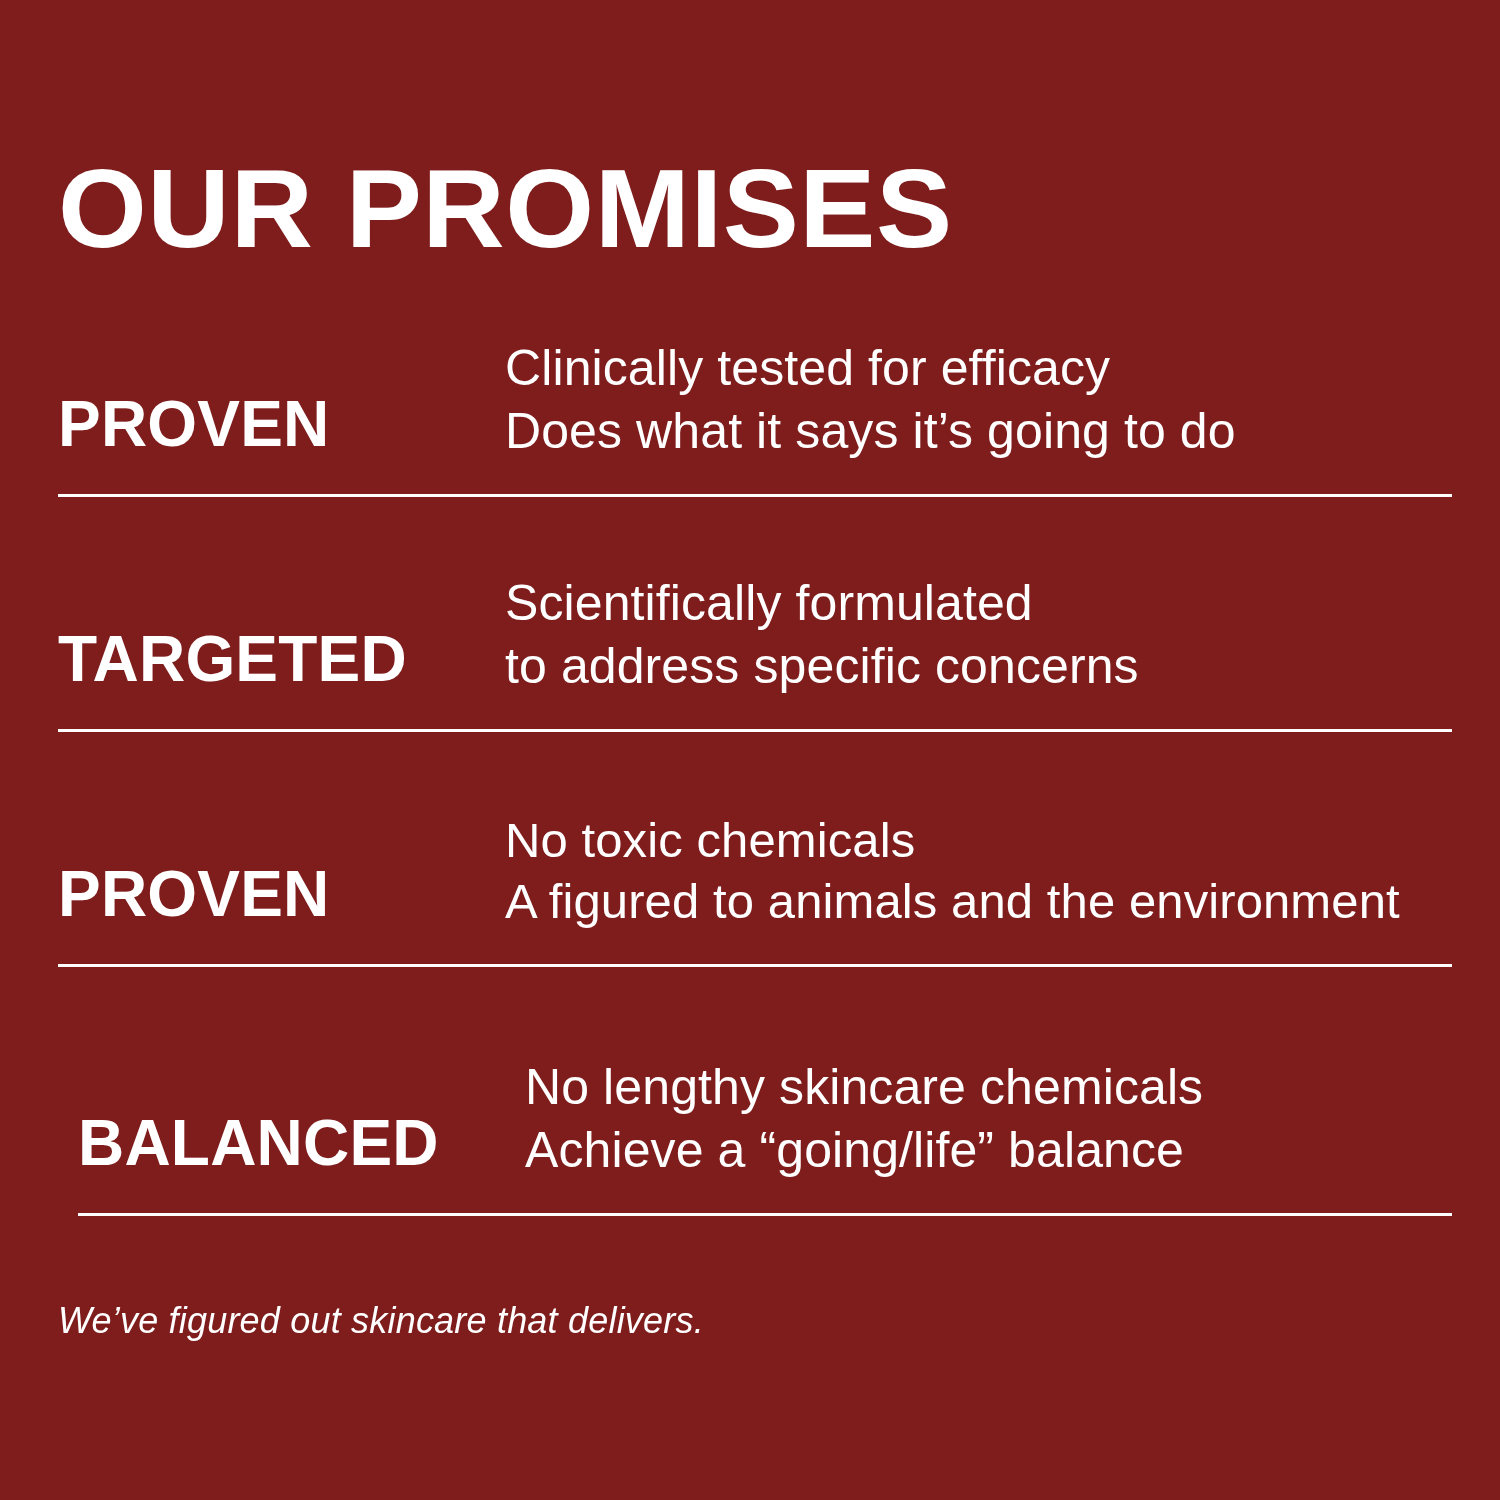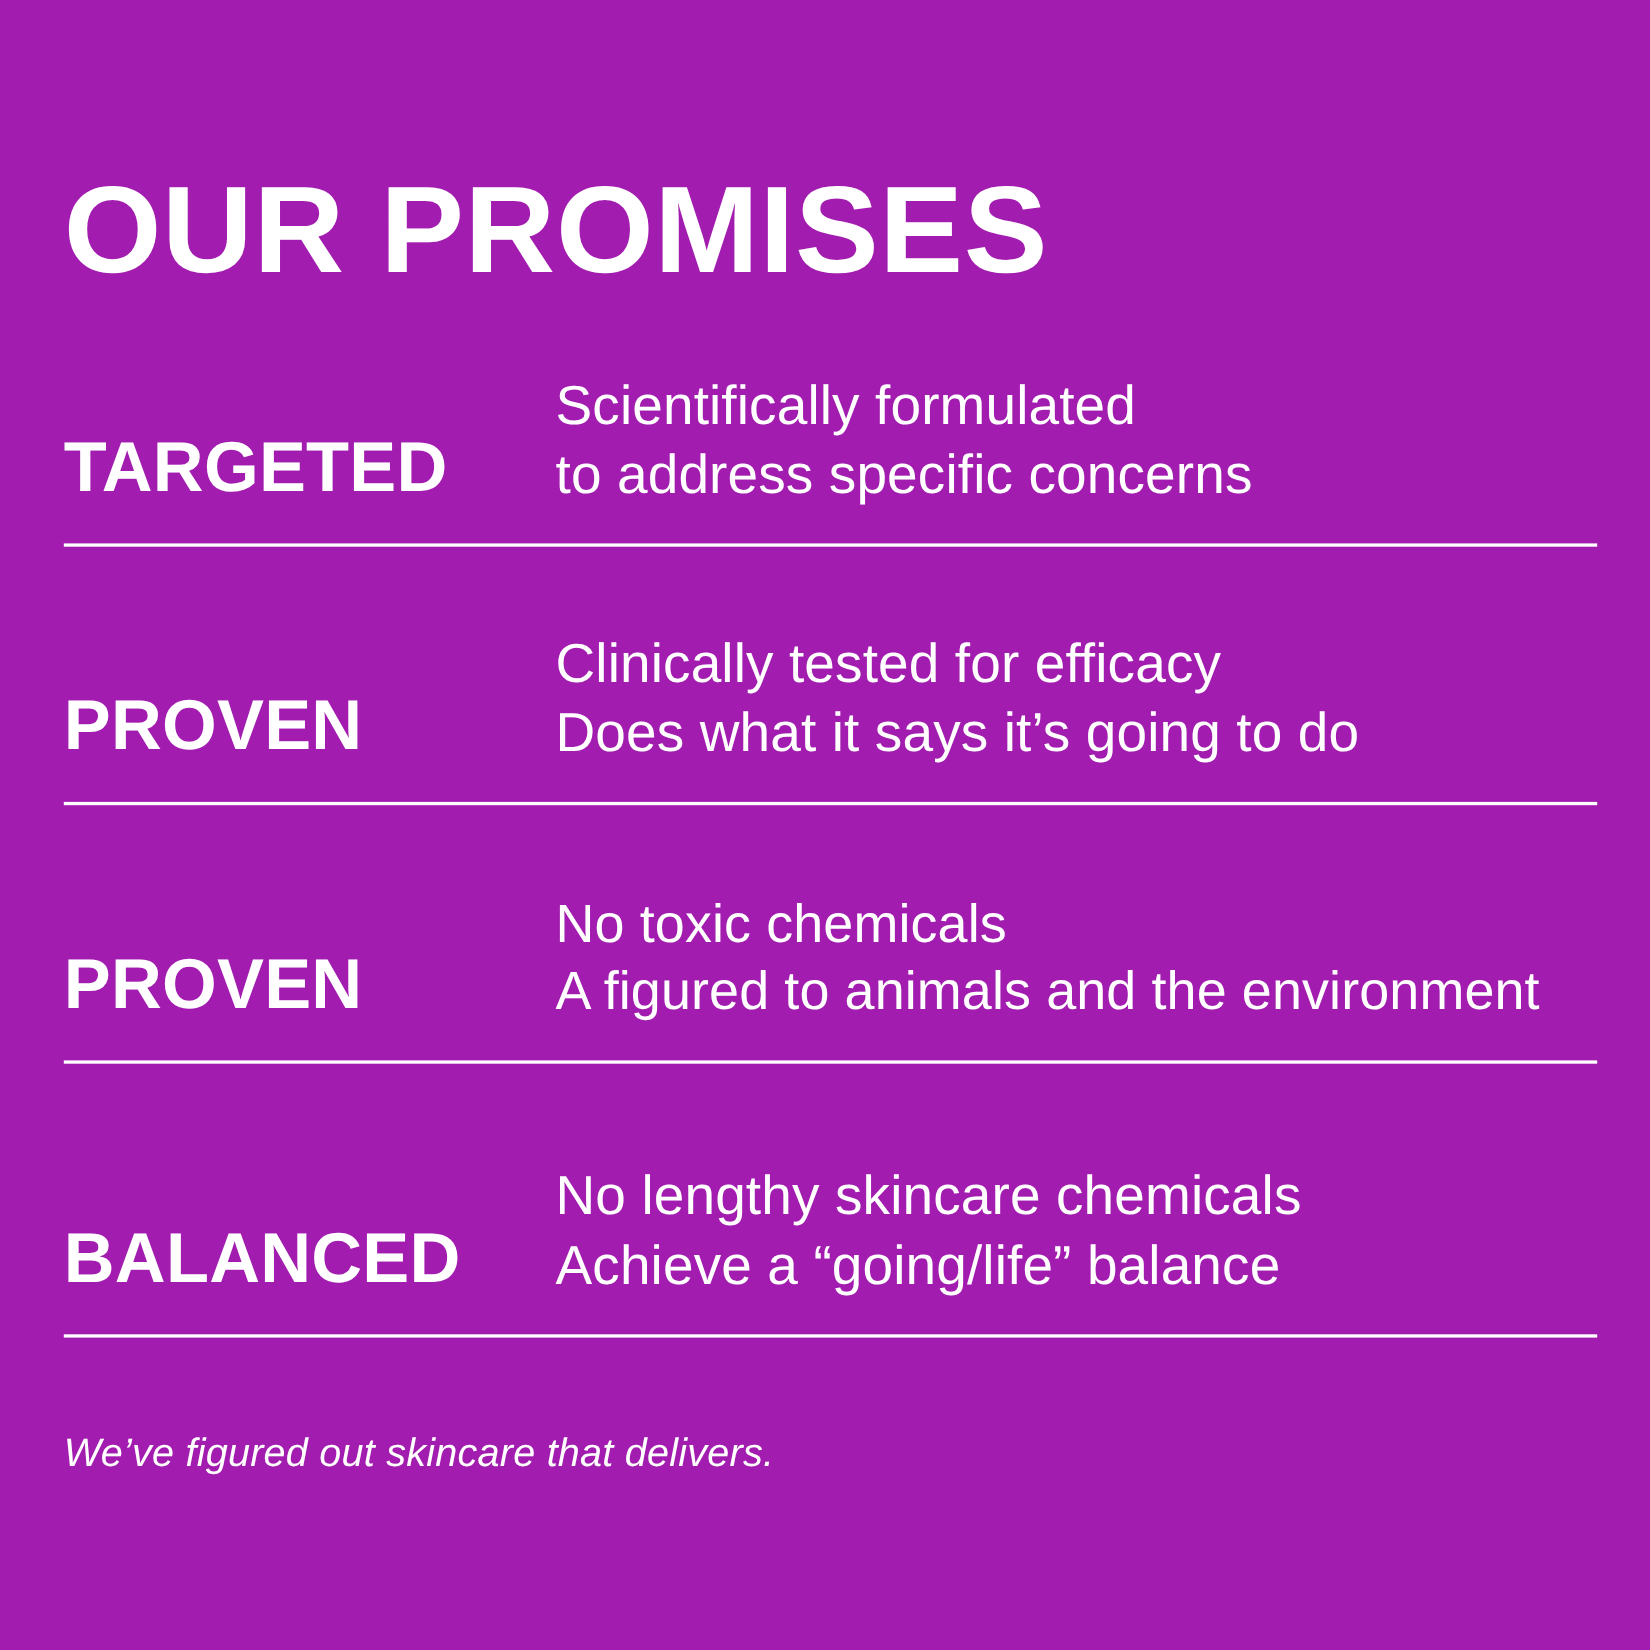--- a/index.html
+++ b/index.html
@@ -12,21 +12,21 @@
     overflow: hidden;
     background: #a2adbc;
     font-family: "Liberation Sans", sans-serif;
     -webkit-font-smoothing: antialiased;
   }
 
   .poster {
     position: relative;
     width: 1500px;
     height: 1500px;
-    background: #a21caf;
+    background: #7f1d1d;
     box-sizing: border-box;
   }
 
   
   .poster-title {
     position: absolute;
     left: 58px;
     top: 78px;
     font-size: 112px;
     line-height: 1.0;
@@ -50,20 +50,21 @@
     position: relative;
     height: 235px;
     box-sizing: border-box;
     border-bottom: 3px solid #ffffff;
     display: flex;
     align-items: flex-end;
   }
 
   .promise-row:nth-child(4) {
     height: 249px;
+    margin-left: 20px;
   }
 
   .promise-term {
     flex: 0 0 447px;
     color: #ffffff;
     font-size: 64px;
     font-weight: 700;
     line-height: 1;
     letter-spacing: 0.2px;
     padding-bottom: 38px;
@@ -105,32 +106,32 @@
 </head>
 <body>
 
 <div class="poster">
 
   <h1 class="poster-title">OUR PROMISES</h1>
 
   <div class="promise-list">
 
     <div class="promise-row">
+      <div class="promise-term">PROVEN</div>
+      <div class="promise-desc">
+        <span class="desc-line">Clinically tested for efficacy</span>
+        <span class="desc-line">Does what it says it’s going to do</span>
+      </div>
+    </div>
+
+    <div class="promise-row">
       <div class="promise-term">TARGETED</div>
       <div class="promise-desc">
         <span class="desc-line">Scientifically formulated</span>
         <span class="desc-line">to address specific concerns</span>
-      </div>
-    </div>
-
-    <div class="promise-row">
-      <div class="promise-term">PROVEN</div>
-      <div class="promise-desc">
-        <span class="desc-line">Clinically tested for efficacy</span>
-        <span class="desc-line">Does what it says it’s going to do</span>
       </div>
     </div>
 
     <div class="promise-row">
       <div class="promise-term">PROVEN</div>
       <div class="promise-desc">
         <span class="desc-line">No toxic chemicals</span>
         <span class="desc-line">A figured to animals and the environment</span>
       </div>
     </div>

